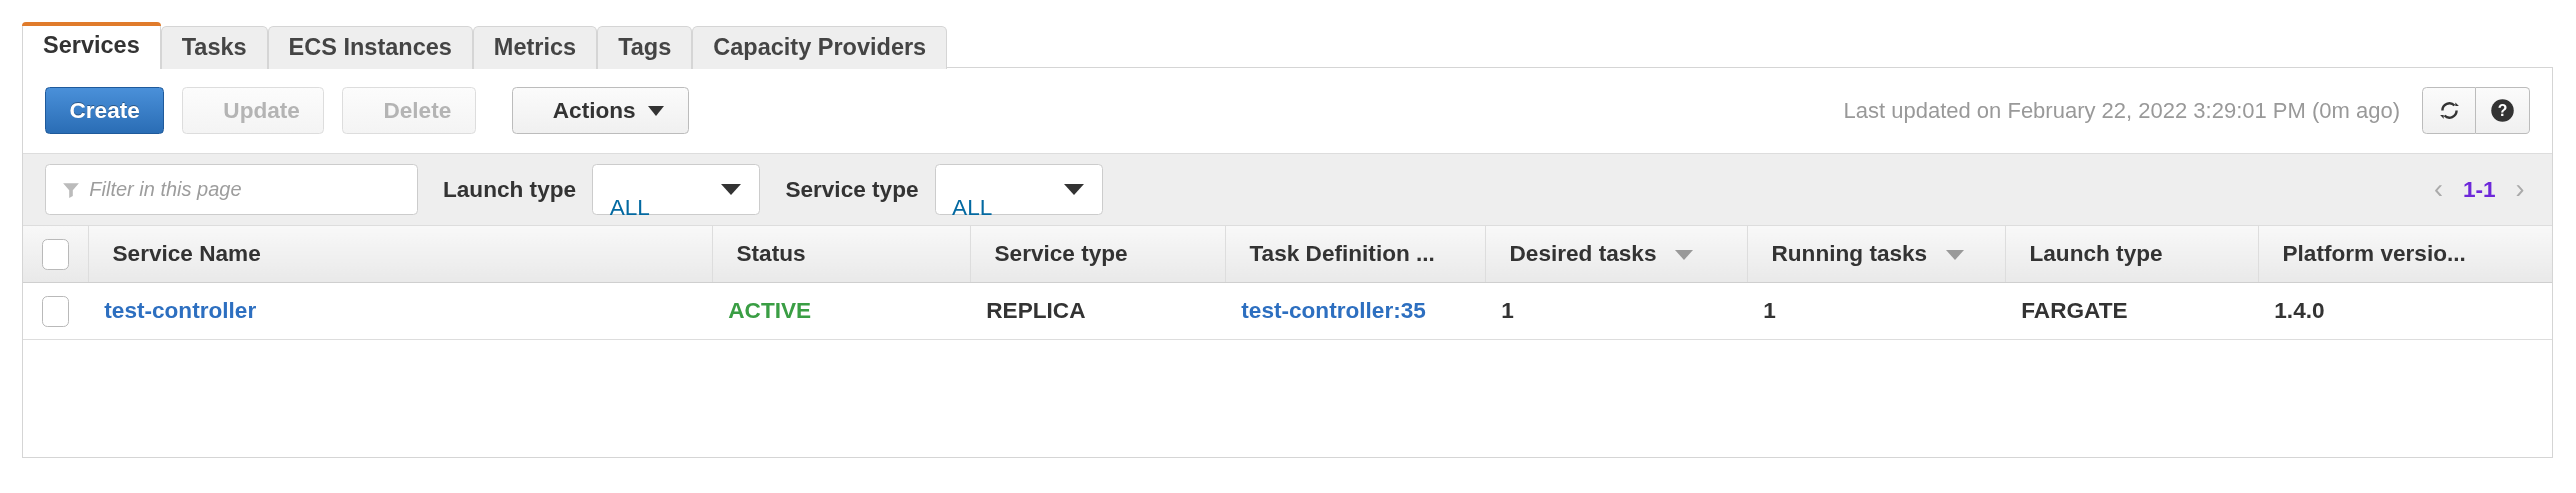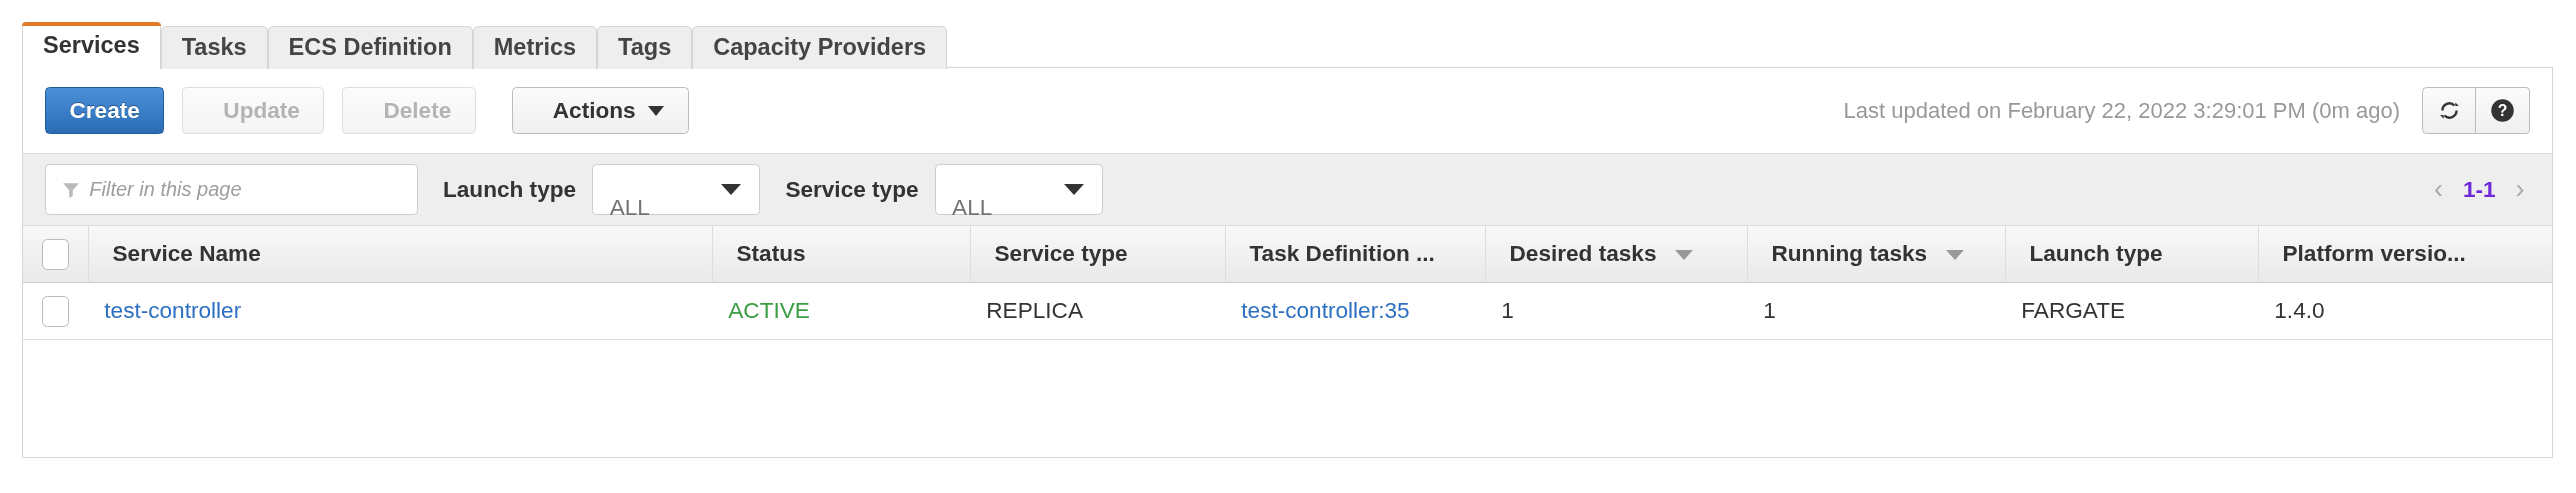--- a/index.html
+++ b/index.html
@@ -212,21 +212,21 @@
     box-sizing: border-box;
     background: #ffffff;
     border: 0.9px solid #cccccc;
     border-radius: 4.5px;
     display: flex;
     align-items: center;
     padding-left: 16.3px;
     cursor: pointer;
     user-select: none;
   }
-  .select-value { font-size: 22.6px; color: #737373; margin-top: 36px; }
+  .select-value { font-size: 22.6px; color: #0369a1; margin-top: 36px; }
   .select-caret {
     position: absolute;
     right: 18px;
     width: 0; height: 0;
     border-left: 10px solid transparent;
     border-right: 10px solid transparent;
     border-top: 11.8px solid #333333;
   }
 
   .pager {
@@ -288,20 +288,21 @@
   }
 
   table.grid tbody td {
     height: 56px;
     border-bottom: 0.9px solid #dddddd;
     font-size: 22.6px;
     color: #333333;
     padding: 0 16.3px;
     white-space: nowrap;
     overflow: hidden;
+    font-weight: bold;
   }
   table.grid tbody td.checkcol { padding: 0; text-align: center; }
   .cell-link { color: #2d6fc0; cursor: pointer; }
   .status-active { color: #3a9e44; }
 
   .cb {
     display: inline-block;
     width: 27px;
     height: 31px;
     box-sizing: border-box;
@@ -318,21 +319,21 @@
 <div class="page">
 
   <div class="tabstrip">
     <div class="tab active">
       <span>Services</span>
     </div>
     <div class="tab">
       <span>Tasks</span>
     </div>
     <div class="tab">
-      <span>ECS Definition</span>
+      <span>ECS Instances</span>
     </div>
     <div class="tab">
       <span>Metrics</span>
     </div>
     <div class="tab">
       <span>Tags</span>
     </div>
     <div class="tab">
       <span>Capacity Providers</span>
     </div>

